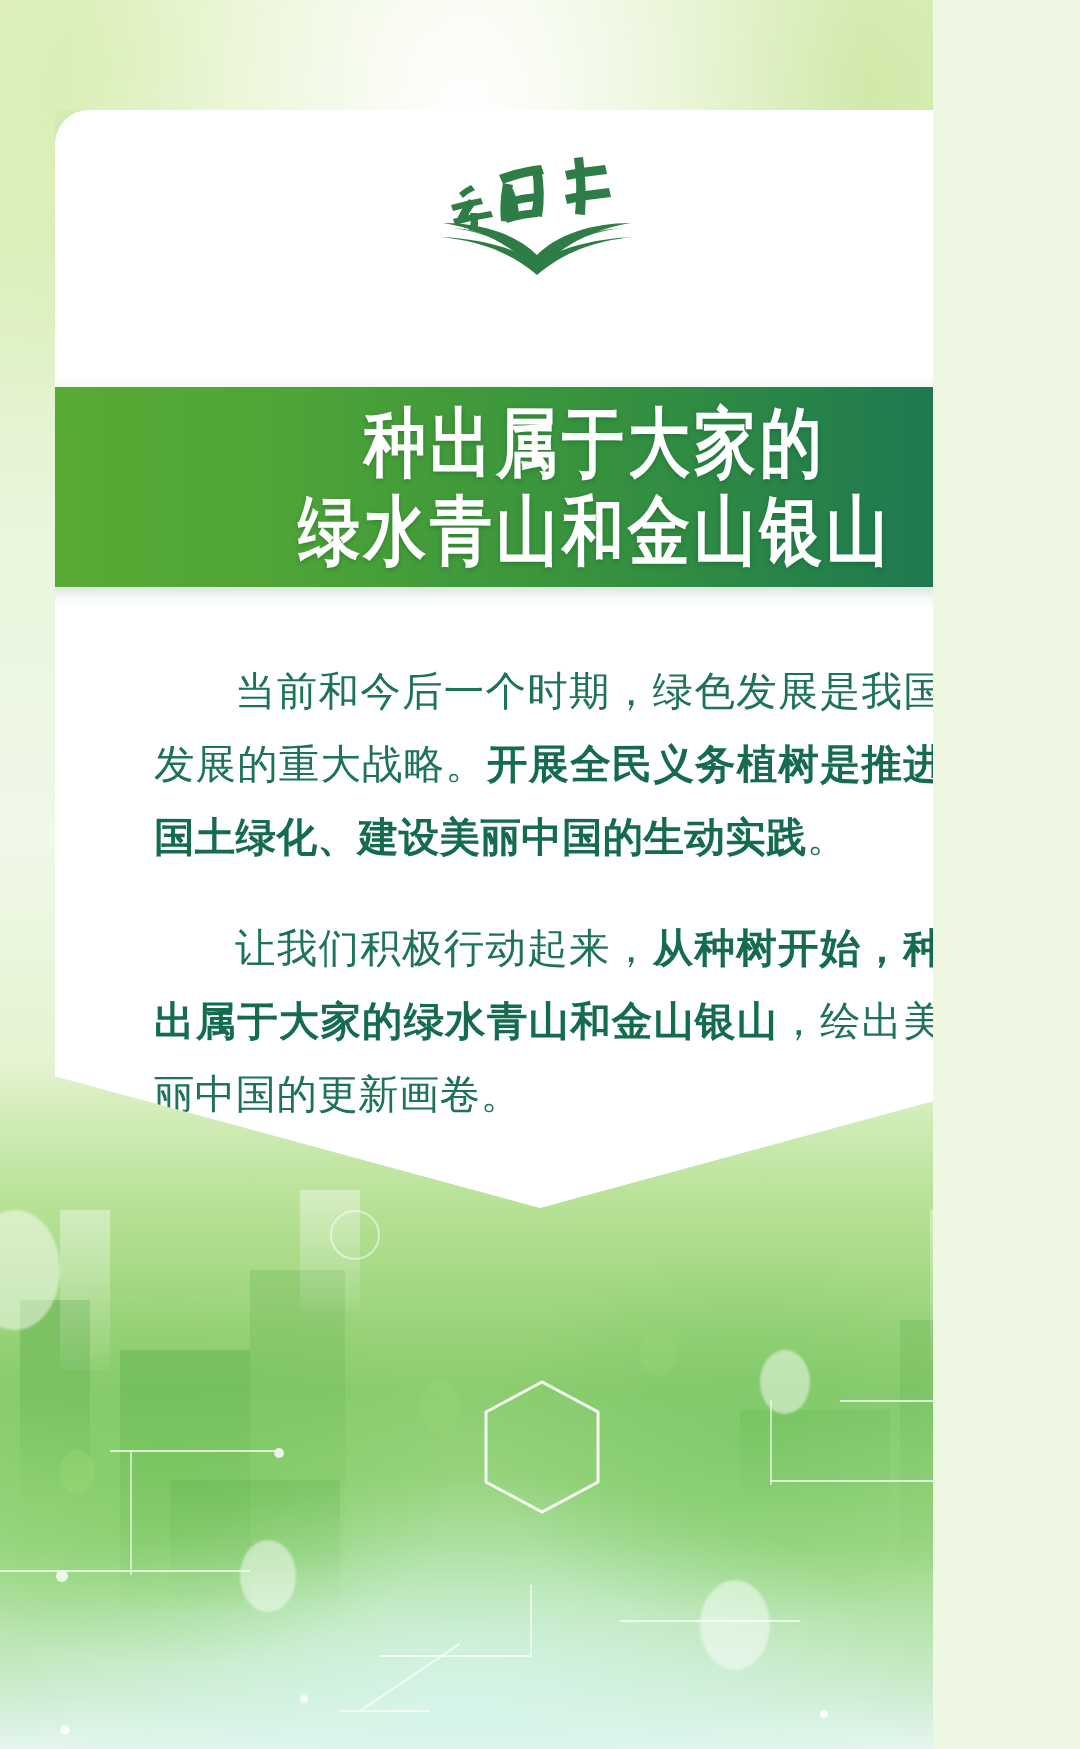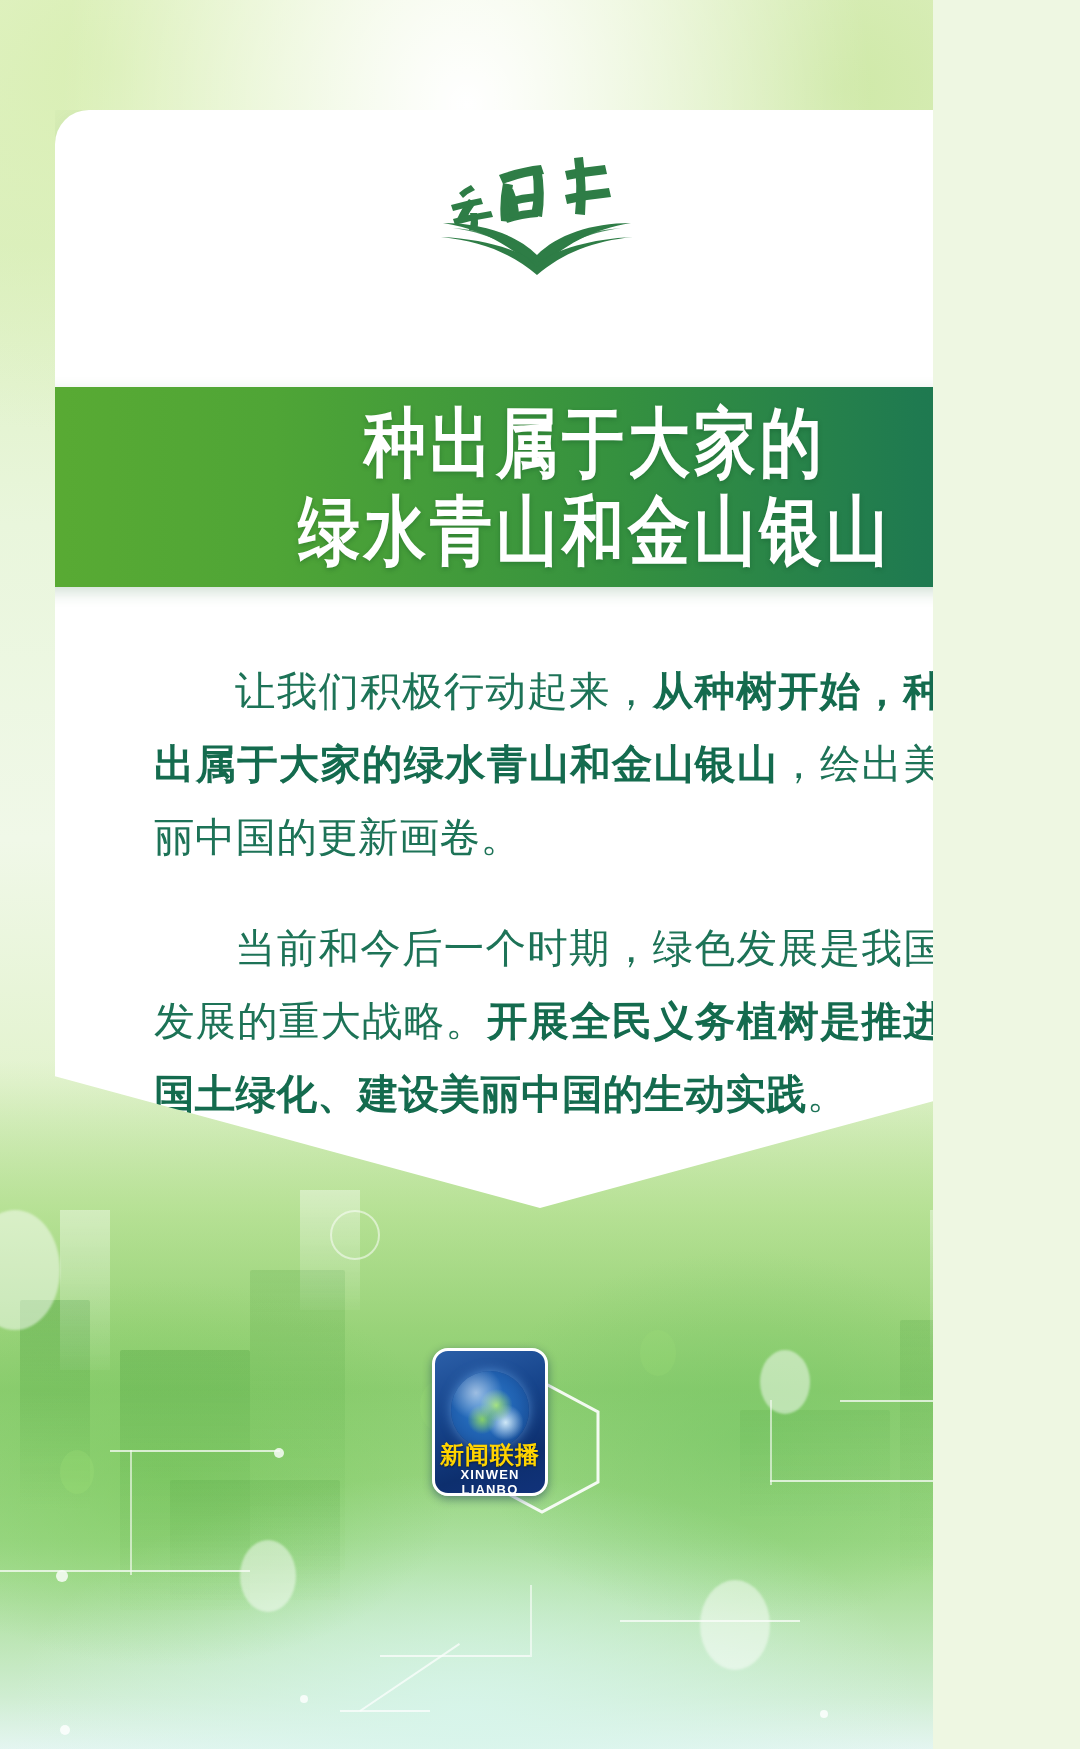--- a/index.html
+++ b/index.html
@@ -198,39 +198,32 @@
       </svg>
     </div>
 
     <div class="banner">
       <div class="tl">种出属于大家的</div>
       <div class="tl">绿水青山和金山银山</div>
     </div>
 
     <div class="body">
       <p>
-        <span>让我们积极行动起来，</span><b>从种树开始，种出属于大家的绿水青山和金山银山</b><span>，绘出美丽中国的更新画卷。</span>
+        <span>当前和今后一个时期，绿色发展是我国发展的重大战略。</span><b>开展全民义务植树是推进国土绿化、建设美丽中国的生动实践</b><span>。</span>
       </p>
       <p>
-        <span>当前和今后一个时期，绿色发展是我国发展的重大战略。</span><b>开展全民义务植树是推进国土绿化、建设美丽中国的生动实践</b><span>。</span>
+        <span>让我们积极行动起来，</span><b>从种树开始，种出属于大家的绿水青山和金山银山</b><span>，绘出美丽中国的更新画卷。</span>
       </p>
     </div>
 
     <div class="attrib">
       <div class="d1">2023年4月</div>
       <div class="d2">习近平在参加首都义务植树活动时强调</div>
     </div>
 
   </div>
 
   <svg class="hex" viewBox="0 0 120 138">
     <polygon points="4,34 60,4 116,34 116,104 60,134 4,104" fill="none" stroke="#ffffff" stroke-width="3" opacity=".9"></polygon>
   </svg>
 
-  <div class="badge-wrap">
-    <div class="badge">
-      <div class="globe"></div>
-      <div class="cn">新闻联播</div>
-      <div class="en">XINWEN  LIANBO</div>
-    </div>
-  </div>
 
 </div>
 
 </body></html>

